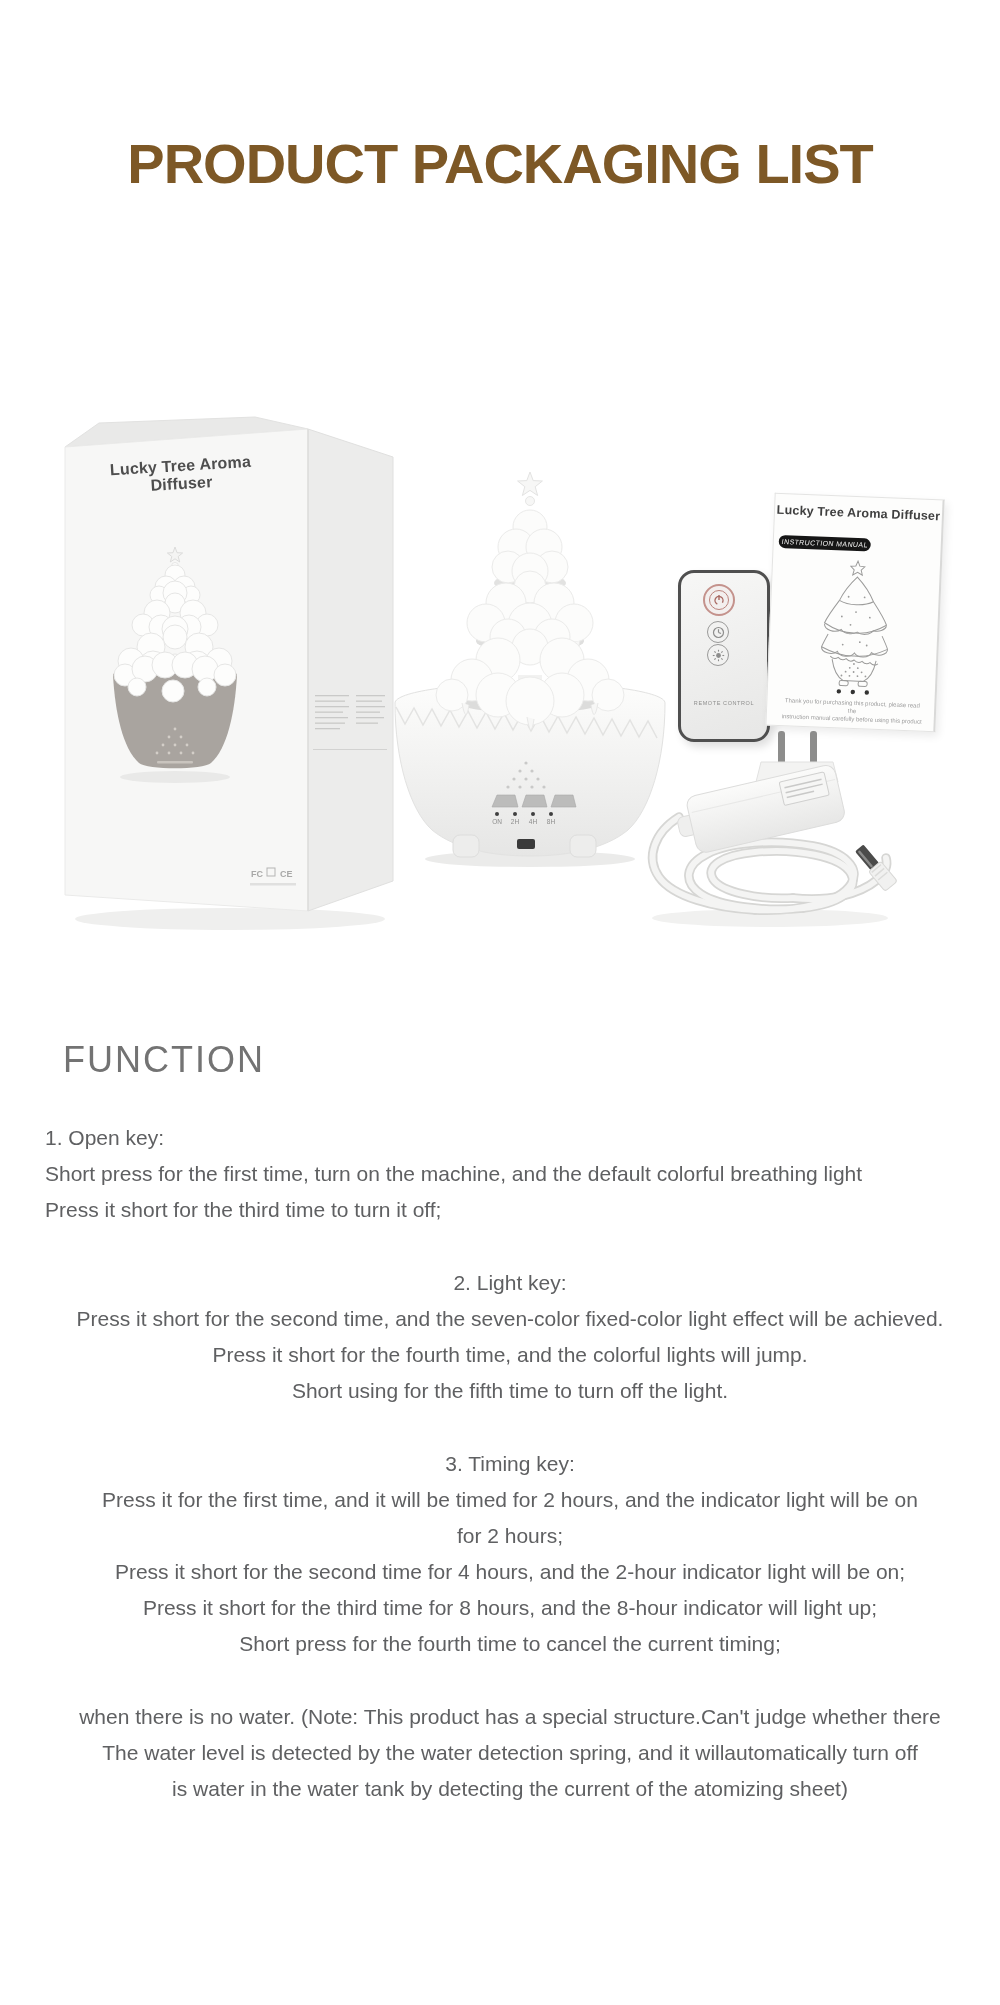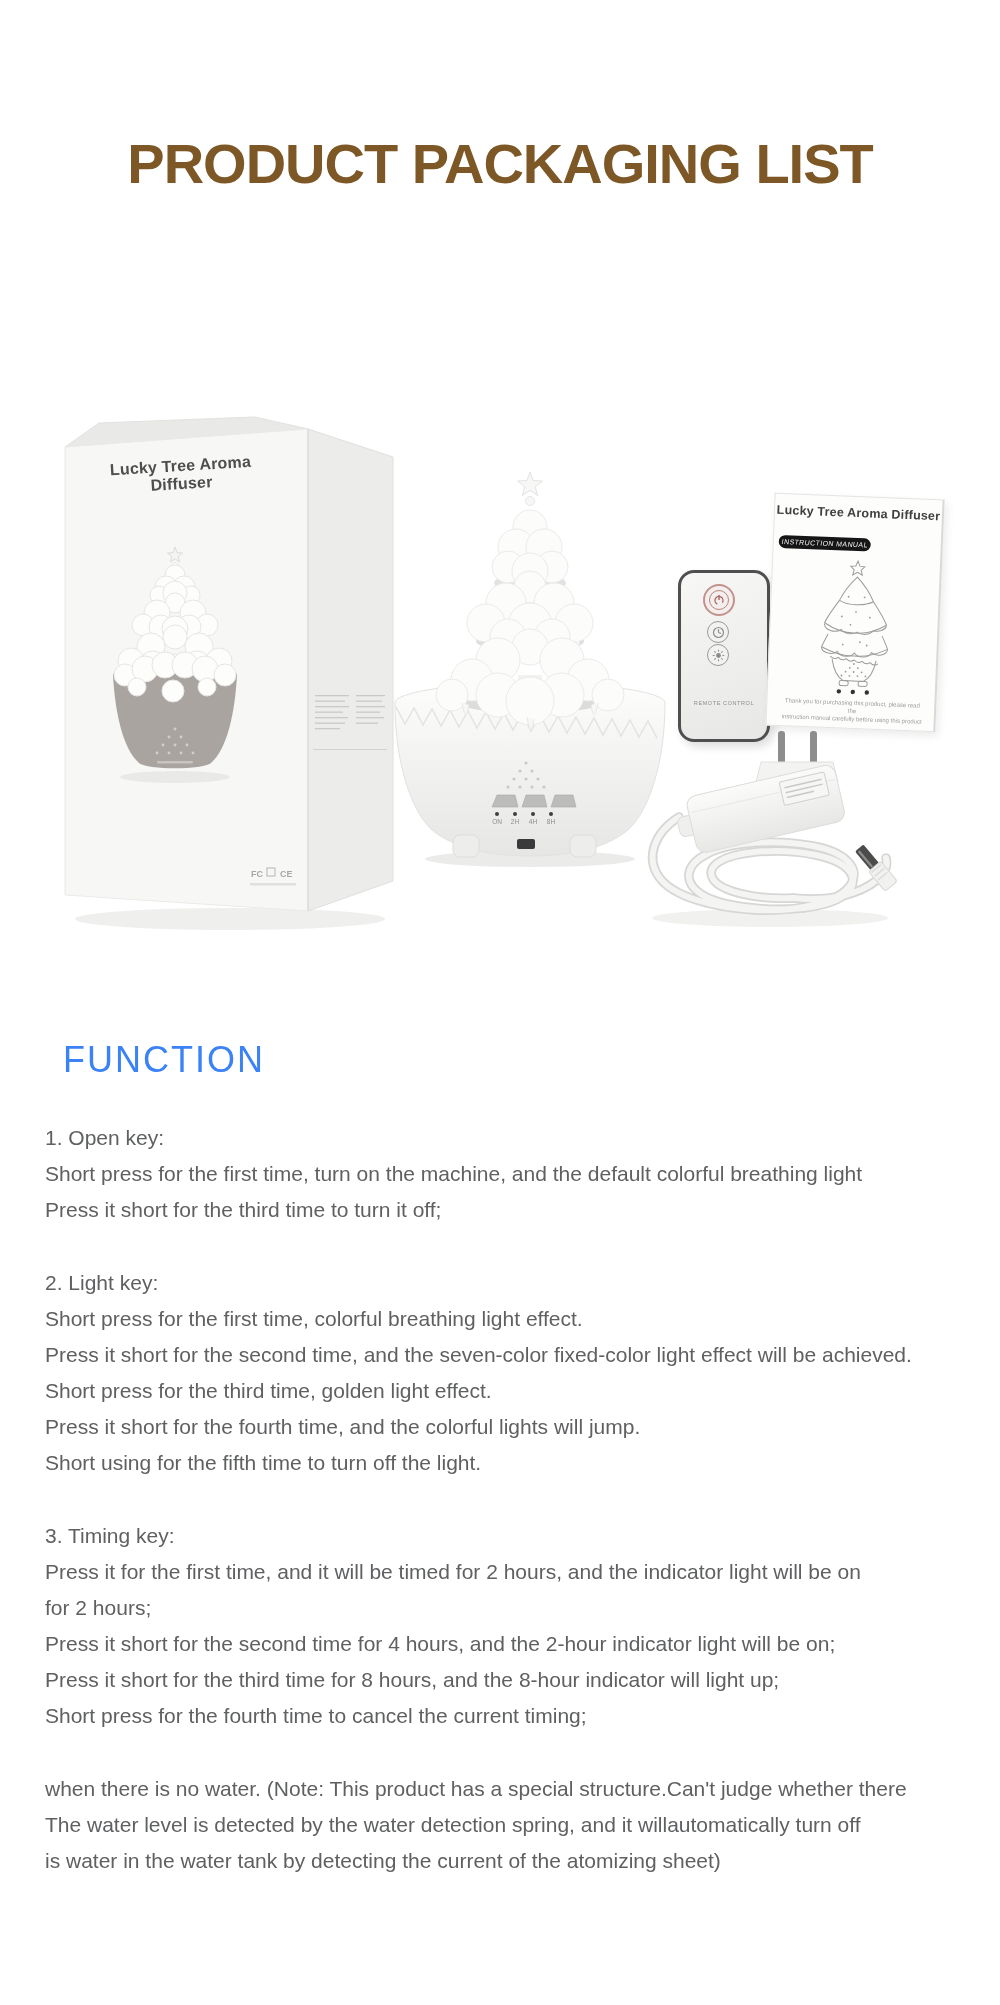--- a/index.html
+++ b/index.html
@@ -38,23 +38,23 @@
   .m-banner{position:absolute;left:5px;top:41px;width:92px;height:13px;background:#161616;border-radius:7px;
     display:flex;align-items:center;justify-content:center;}
   .m-banner span{color:#f2f2f1;font-size:7px;letter-spacing:.4px;transform:skewX(-8deg);white-space:nowrap;}
   .m-draw{position:absolute;left:25px;top:60px;}
   .m-foot{position:absolute;left:13px;top:202px;width:144px;text-align:center;
     font-size:6px;line-height:8px;color:#9b9b9b;}
   .adapter{position:absolute;left:635px;top:722px;}
   
   .fn{position:absolute;left:45px;top:1038px;width:930px;color:#5f6062;}
   .fn-heading{font-size:36px;line-height:44px;font-weight:400;letter-spacing:2px;
-    color:#3b82f6;margin:0 0 38px 18px;}
+    color:#737373;margin:0 0 38px 18px;}
   .fn-line{margin:0;font-size:21px;line-height:36px;white-space:nowrap;}
-  .fn-sec + .fn-sec{margin-top:37px;}
+  .fn-sec + .fn-sec{margin-top:37px;text-align:center;}
   svg text{font-family:"Liberation Sans",sans-serif;}
 </style>
 </head>
 <body>
 
 <div class="canvas">
 
   <div class="page-title">PRODUCT PACKAGING LIST</div>
 
   <div class="photo">
@@ -386,23 +386,21 @@
     <h2 class="fn-heading">FUNCTION</h2>
 
     <section class="fn-sec">
       <p class="fn-line">1. Open key:</p>
       <p class="fn-line">Short press for the first time, turn on the machine, and the default colorful breathing light</p>
       <p class="fn-line">Press it short for the third time to turn it off;</p>
     </section>
 
     <section class="fn-sec">
       <p class="fn-line">2. Light key:</p>
-      <p class="fn-line">Short press for the first time, colorful breathing light effect.</p>
       <p class="fn-line">Press it short for the second time, and the seven-color fixed-color light effect will be achieved.</p>
-      <p class="fn-line">Short press for the third time, golden light effect.</p>
       <p class="fn-line">Press it short for the fourth time, and the colorful lights will jump.</p>
       <p class="fn-line">Short using for the fifth time to turn off the light.</p>
     </section>
 
     <section class="fn-sec">
       <p class="fn-line">3. Timing key:</p>
       <p class="fn-line">Press it for the first time, and it will be timed for 2 hours, and the indicator light will be on</p>
       <p class="fn-line">for 2 hours;</p>
       <p class="fn-line">Press it short for the second time for 4 hours, and the 2-hour indicator light will be on;</p>
       <p class="fn-line">Press it short for the third time for 8 hours, and the 8-hour indicator will light up;</p>

